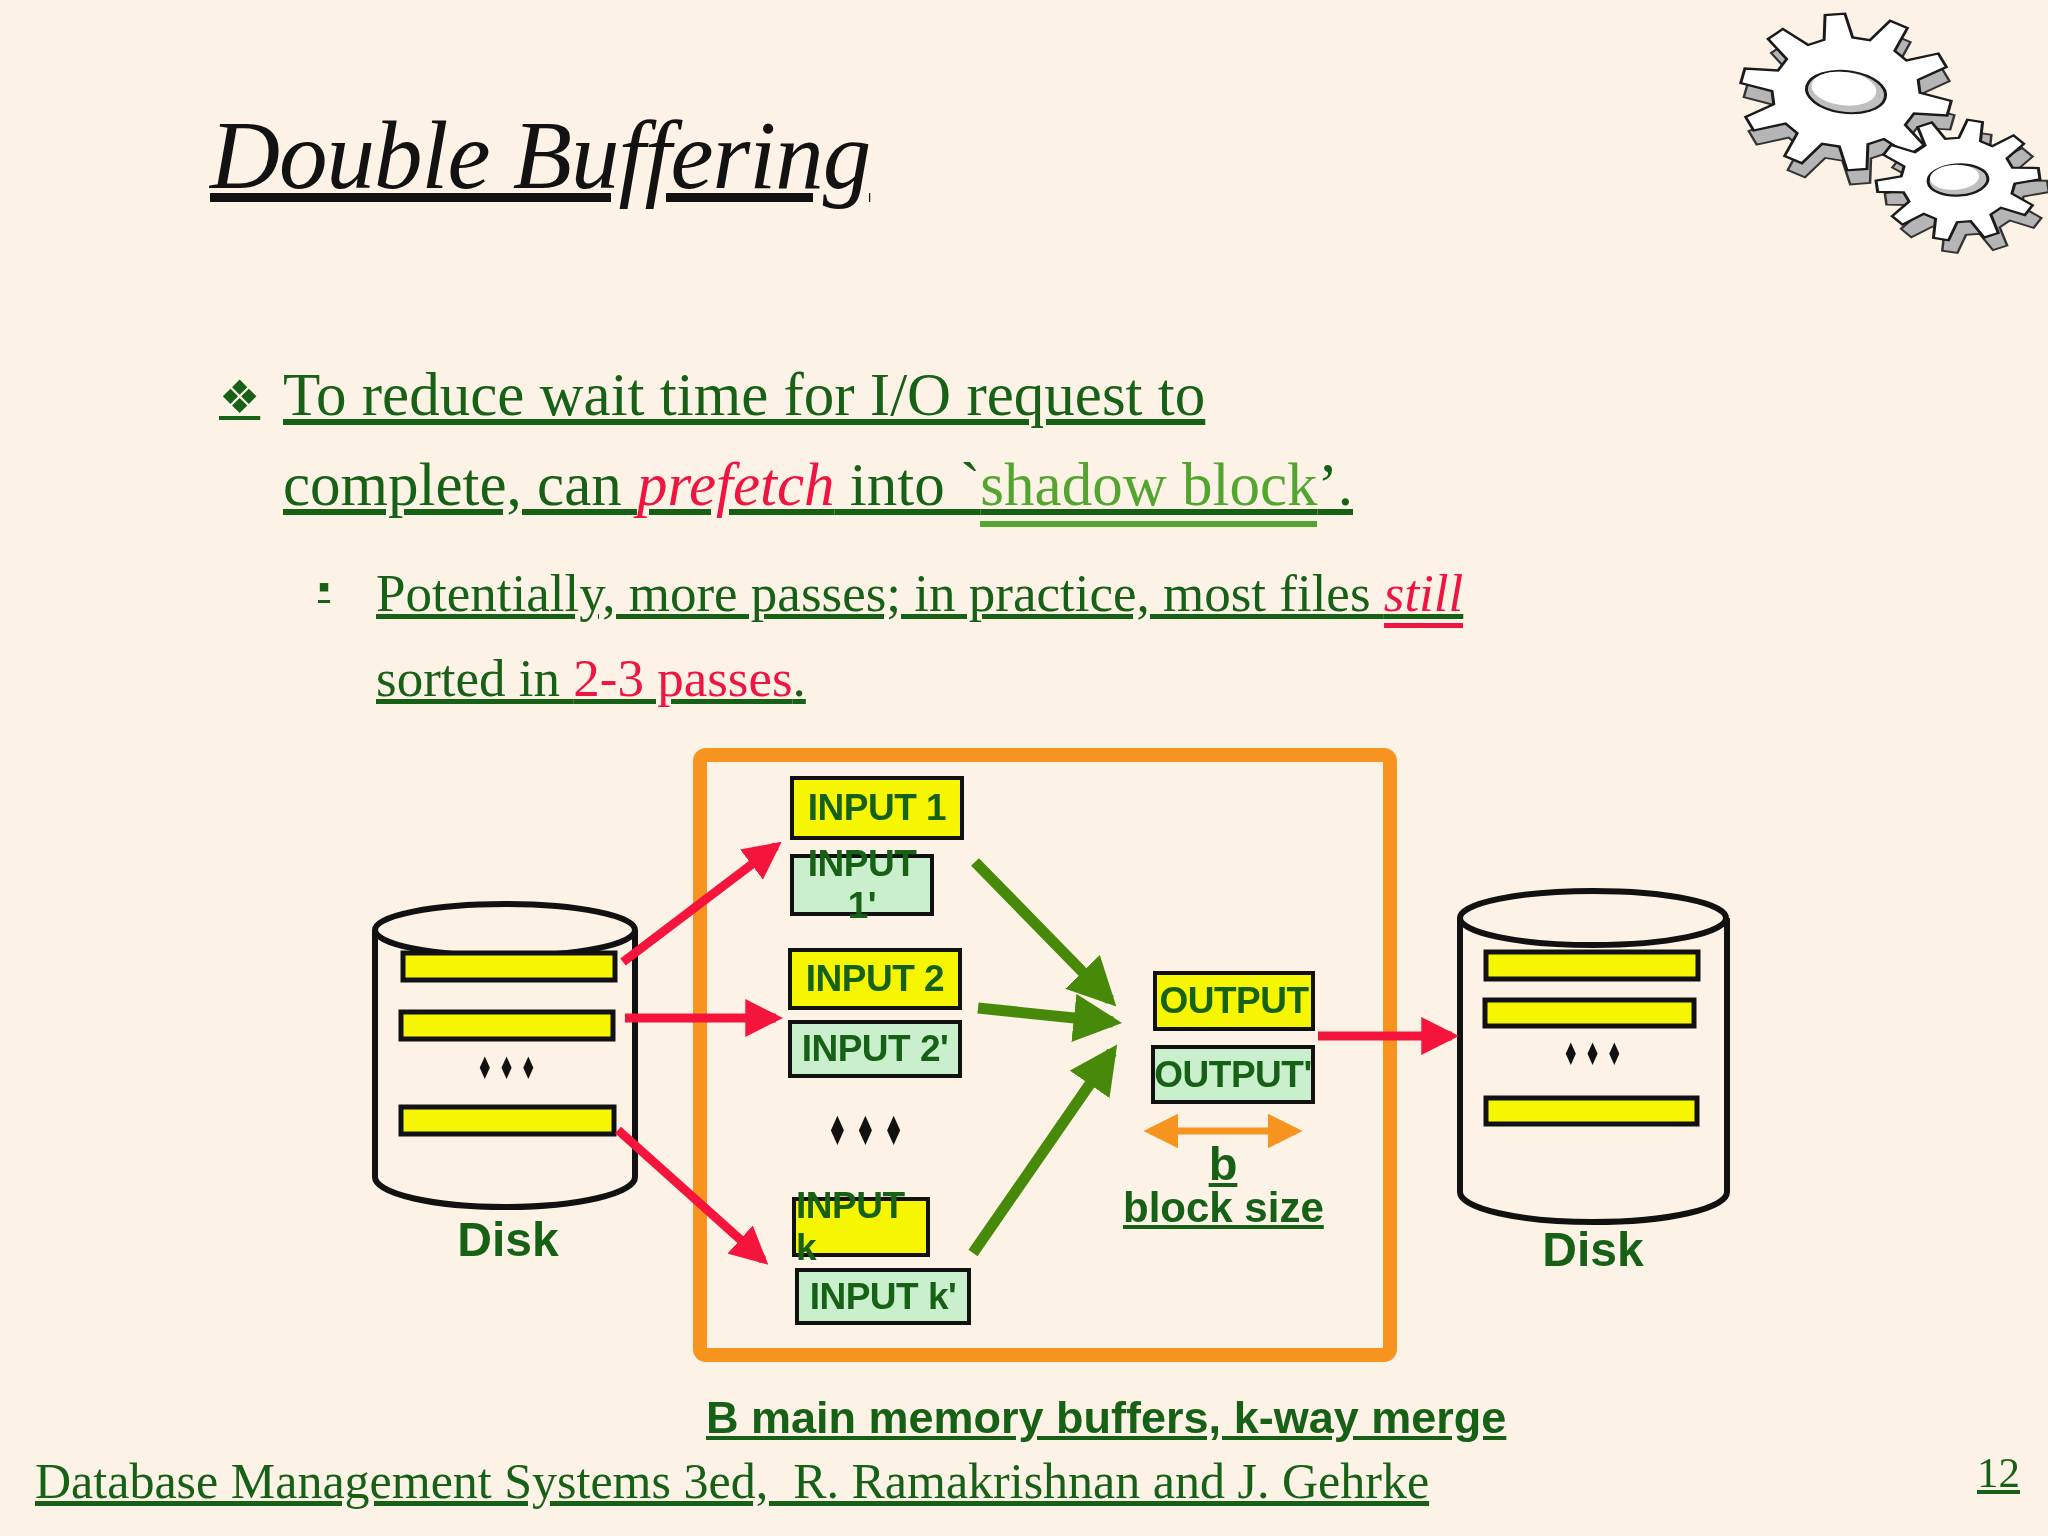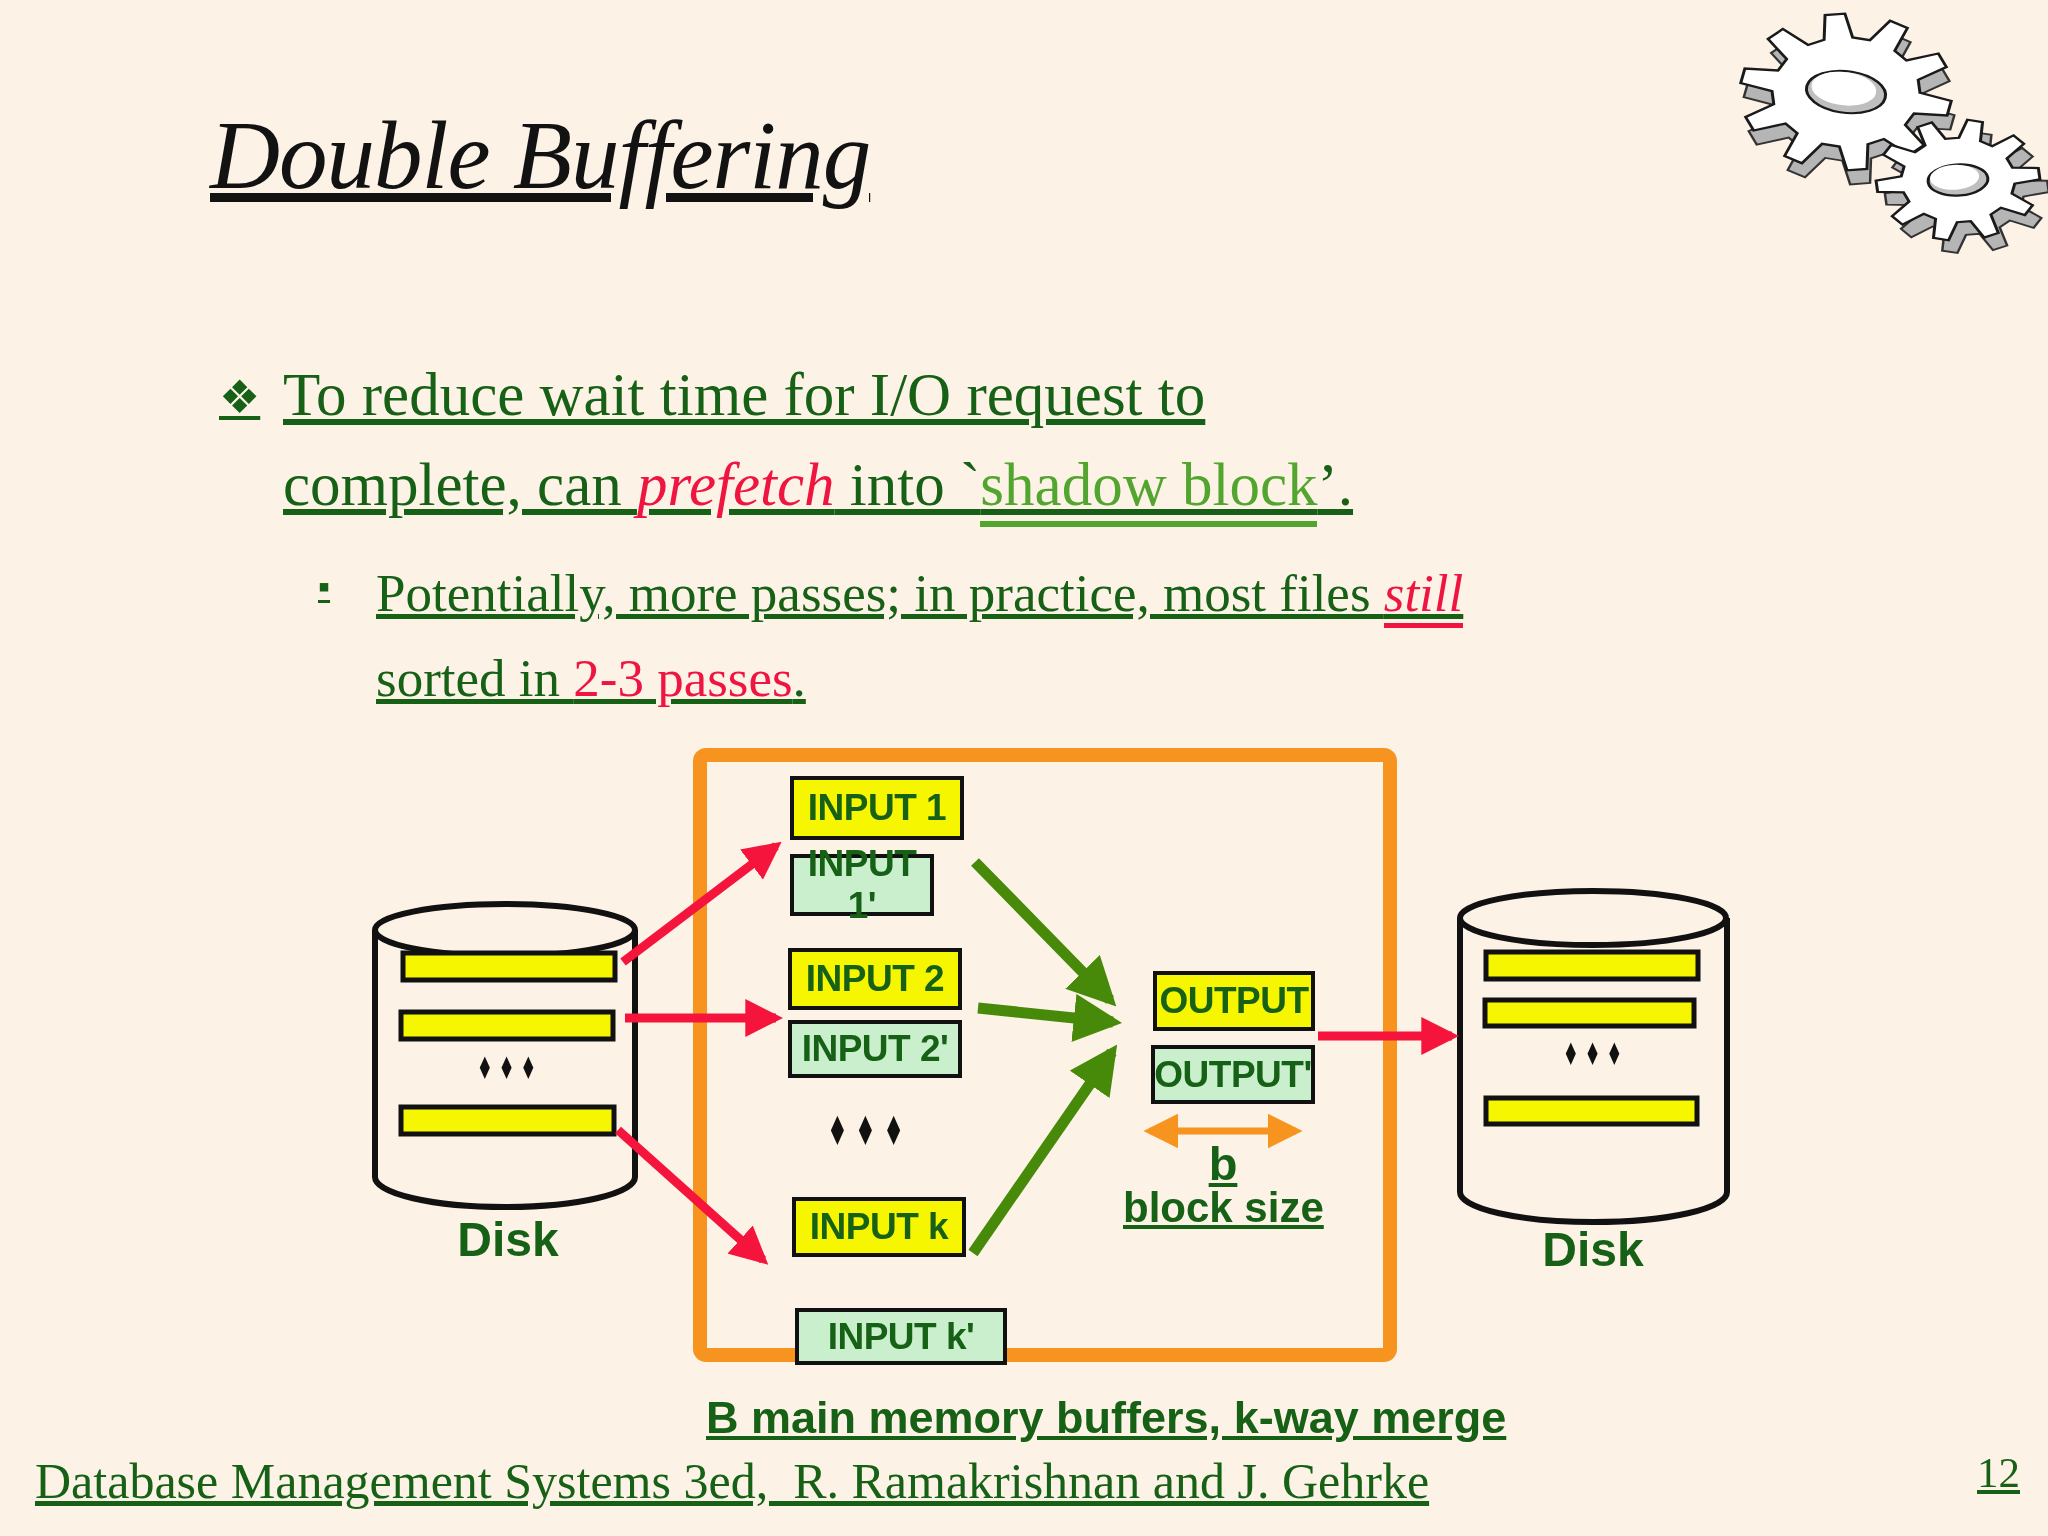--- a/index.html
+++ b/index.html
@@ -144,22 +144,22 @@
   <div class="txt sline s2">
     <span>sorted in </span><span class="red">2-3 passes</span><span>.</span>
   </div>
 
   <div class="box yellow" style="left:790px;top:776px;width:174px;height:64px;">INPUT 1</div>
   <div class="box mint" style="left:790px;top:854px;width:144px;height:62px;text-align:center;">INPUT 1'</div>
 
   <div class="box yellow" style="left:788px;top:948px;width:174px;height:62px;">INPUT 2</div>
   <div class="box mint" style="left:788px;top:1020px;width:174px;height:58px;">INPUT 2'</div>
 
-  <div class="box yellow" style="left:792px;top:1197px;width:174px;height:60px;">INPUT k</div>
-  <div class="box mint" style="left:795px;top:1268px;width:212px;height:57px;margin-top:40px;">INPUT k'</div>
+  <div class="box yellow" style="left:792px;top:1197px;width:138px;height:60px;">INPUT k</div>
+  <div class="box mint" style="left:795px;top:1268px;width:176px;height:57px;">INPUT k'</div>
 
   <div class="box yellow" style="left:1153px;top:971px;width:162px;height:60px;">OUTPUT</div>
   <div class="box mint" style="left:1151px;top:1045px;width:164px;height:59px;">OUTPUT'</div>
 
   <div class="dots" style="left:794px;top:1108px;width:144px;font-size:40px;">
     <span class="squish">♦ ♦ ♦</span>
   </div>
   <div class="dots" style="left:438px;top:1050px;width:138px;font-size:31px;">
     <span class="squish">♦ ♦ ♦</span>
   </div>

